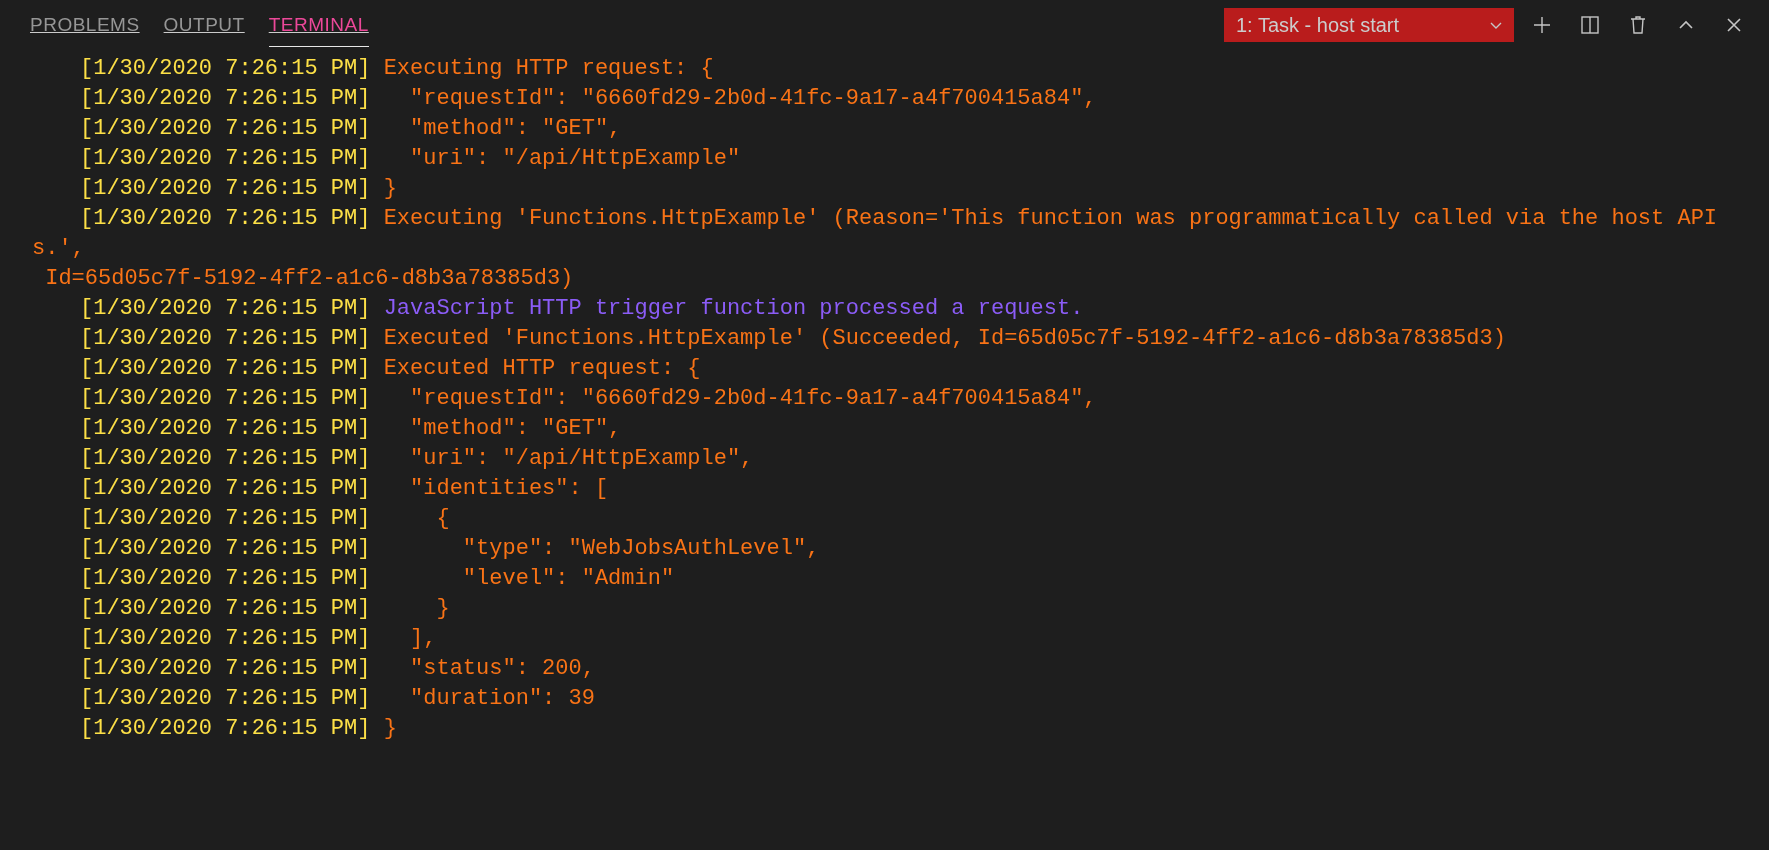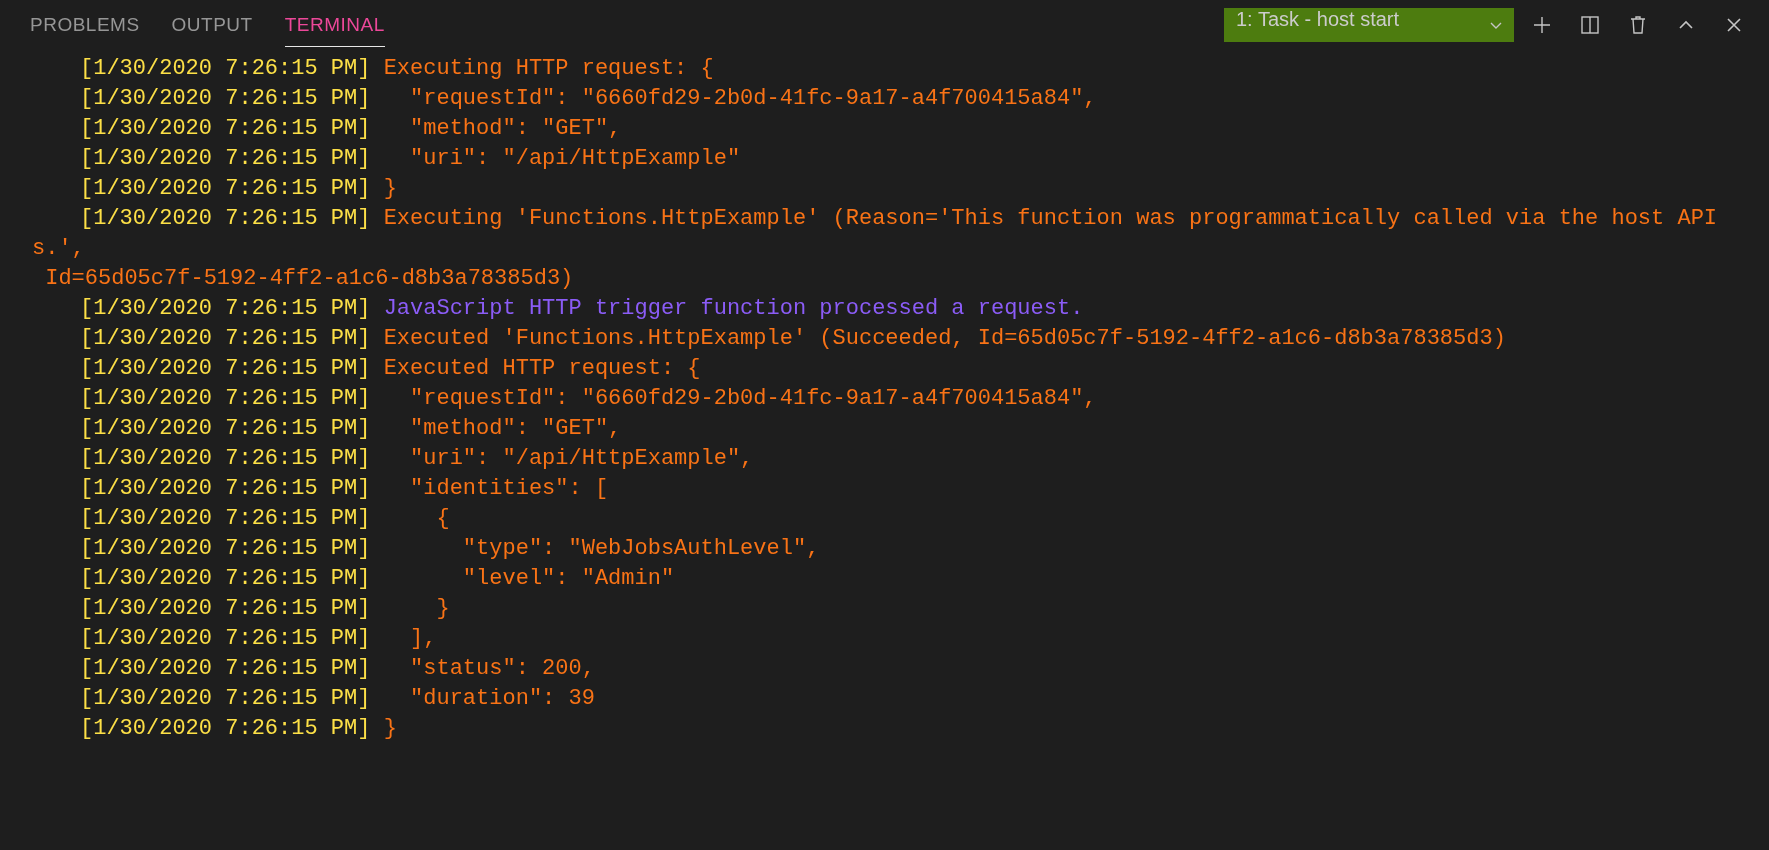--- a/index.html
+++ b/index.html
@@ -12,45 +12,45 @@
     overflow: hidden;
   }
   .panel-header {
     display: flex;
     align-items: center;
     height: 50px;
     padding: 0 15px 0 30px;
     font-family: "Segoe UI", -apple-system, sans-serif;
     font-size: 19px;
   }
-  .tabs { display: flex; gap: 32px; flex: 1; }
+  .tabs { display: flex; gap: 24px; flex: 1; text-decoration: underline; }
   .tab {
     color: #969696;
     cursor: pointer;
     padding: 10px 0;
     text-transform: uppercase;
     letter-spacing: 0.5px;
   }
   .tab.active {
     color: #ec4899;
     border-bottom: 1.5px solid #e7e7e7;
   }
   .header-right { display: flex; align-items: center; gap: 8px; }
   .terminal-select {
-    background-color: #4d7c0f;
+    background-color: #b91c1c;
     color: #cccccc;
     border: none;
     height: 34px;
     width: 290px;
     padding: 0 34px 0 12px;
     font-size: 20px;
     font-family: "Segoe UI", sans-serif;
     position: relative;
     display: flex;
-    align-items: flex-start;
+    align-items: center;
     cursor: pointer;
   }
   .select-chevron {
     position: absolute;
     right: 10px;
     top: 50%;
     transform: translateY(-50%);
     pointer-events: none;
   }
   .icon-btn {

